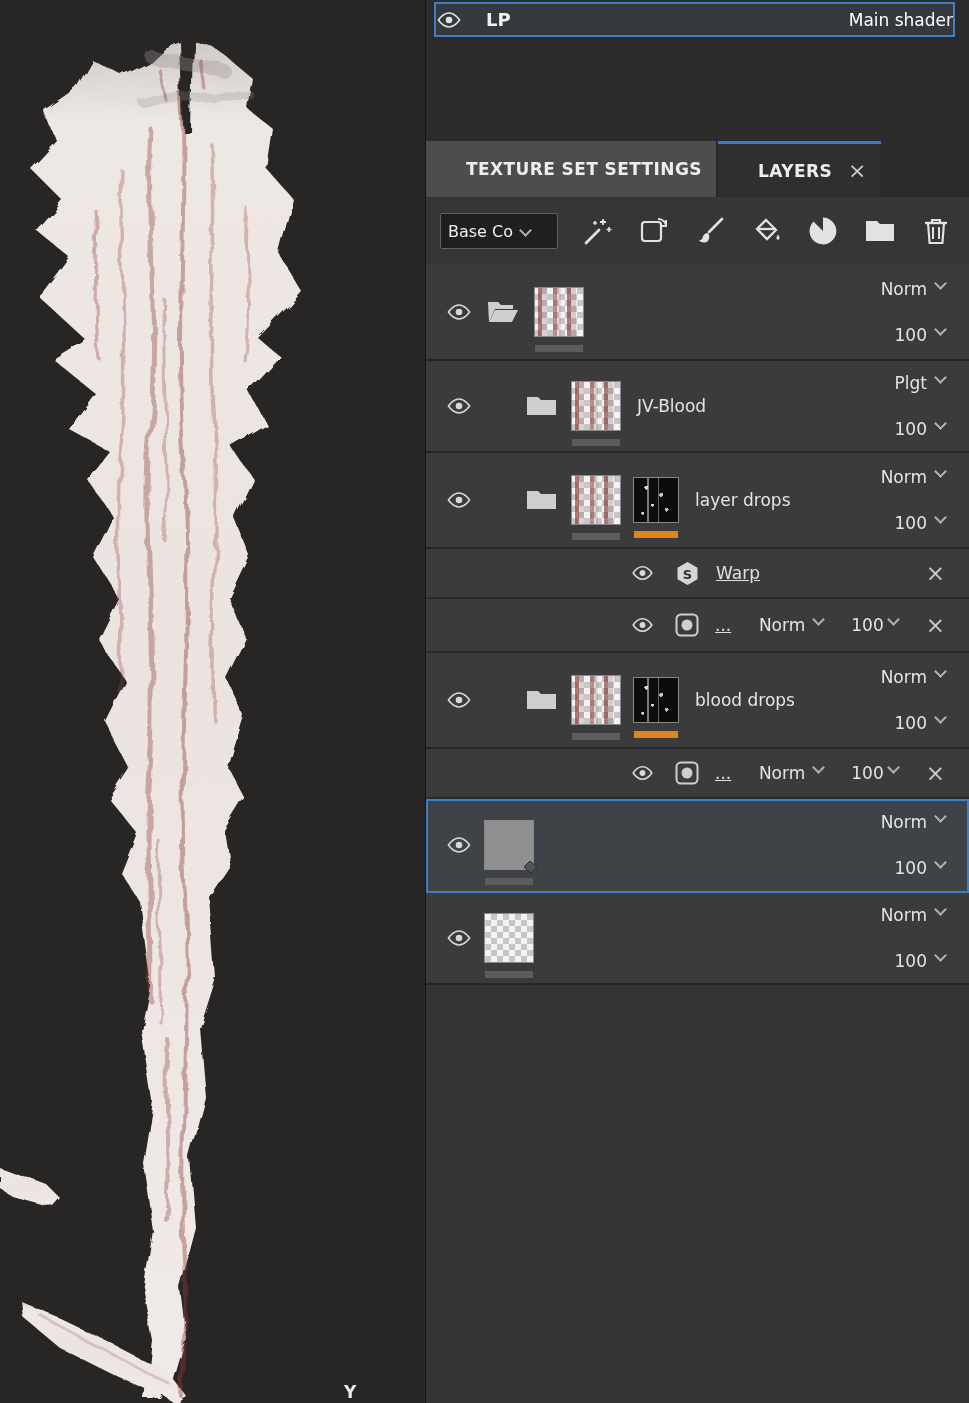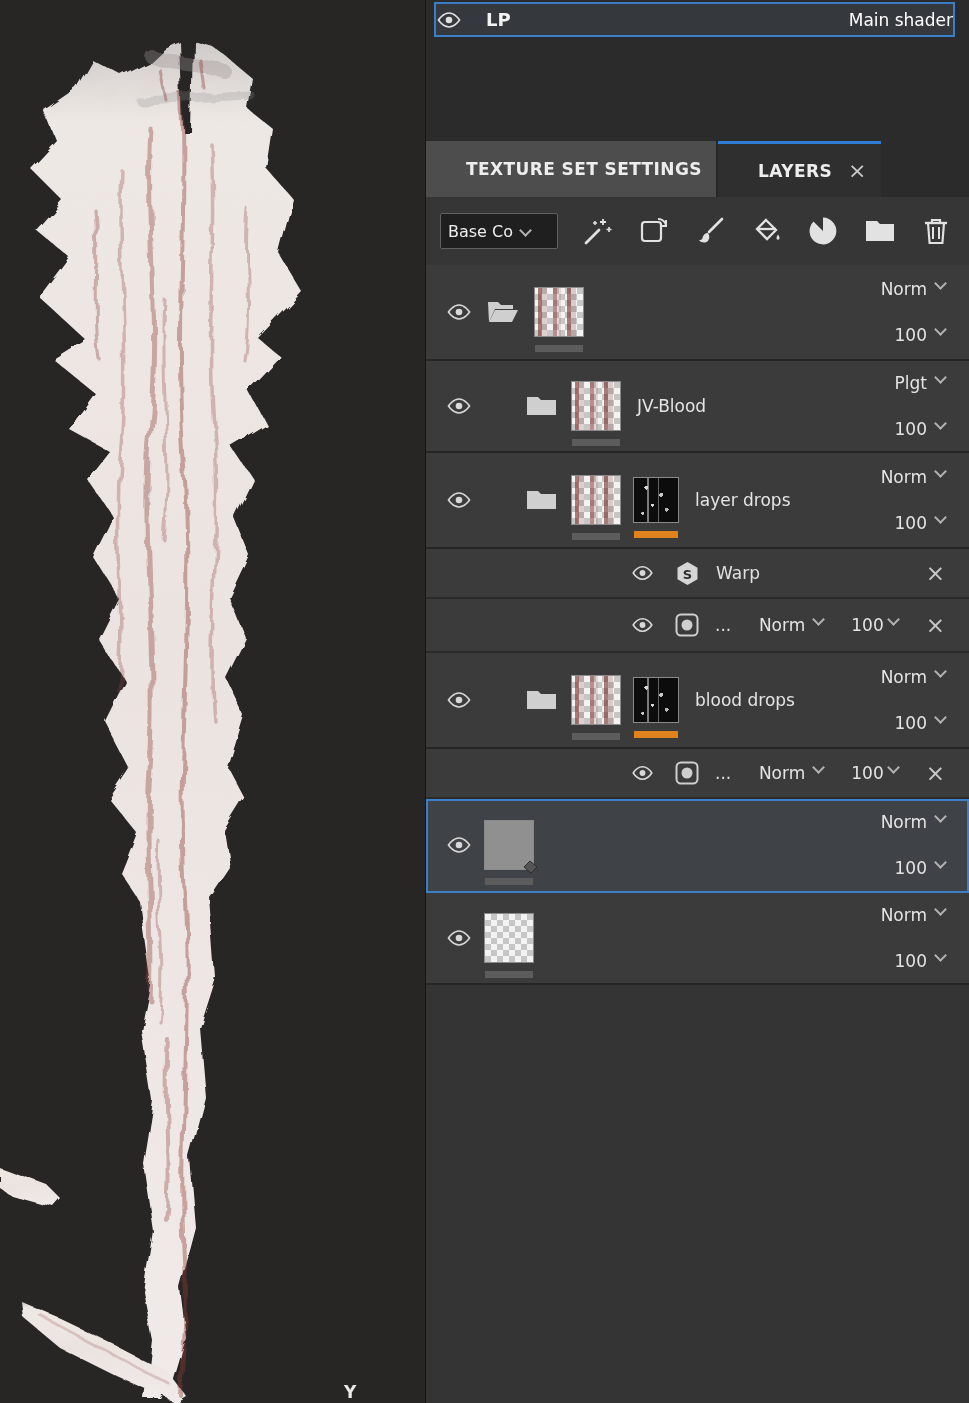--- a/index.html
+++ b/index.html
@@ -114,21 +114,21 @@
   }
   .blend-sel, .opacity-sel { display:flex; gap:7px; color:#e4e4e4; }
 
   
   .effect-row {
     height:50px; background:#3b3b3b; border-bottom:2px solid #2a2a2a;
     display:flex; align-items:center; padding:0 24px 0 205px;
   }
   .effect-row.tall { height:54px; }
   .fx-icon { margin-left:14px; display:flex; }
-  .fx-name { margin-left:16px; color:#e0e0e0; }
+  .fx-name { margin-left:16px; color:#e0e0e0;text-decoration:underline; }
   .fx-right { margin-left:auto; display:flex; align-items:center; gap:26px; }
   .fx-right .tight { gap:4px; }
   .remove-x { color:#c8c8c8; font-size:23px; line-height:1; font-weight:normal; }
 
   svg { display:block; }
 </style>
 </head>
 <body>
 
 <div class="viewport">

